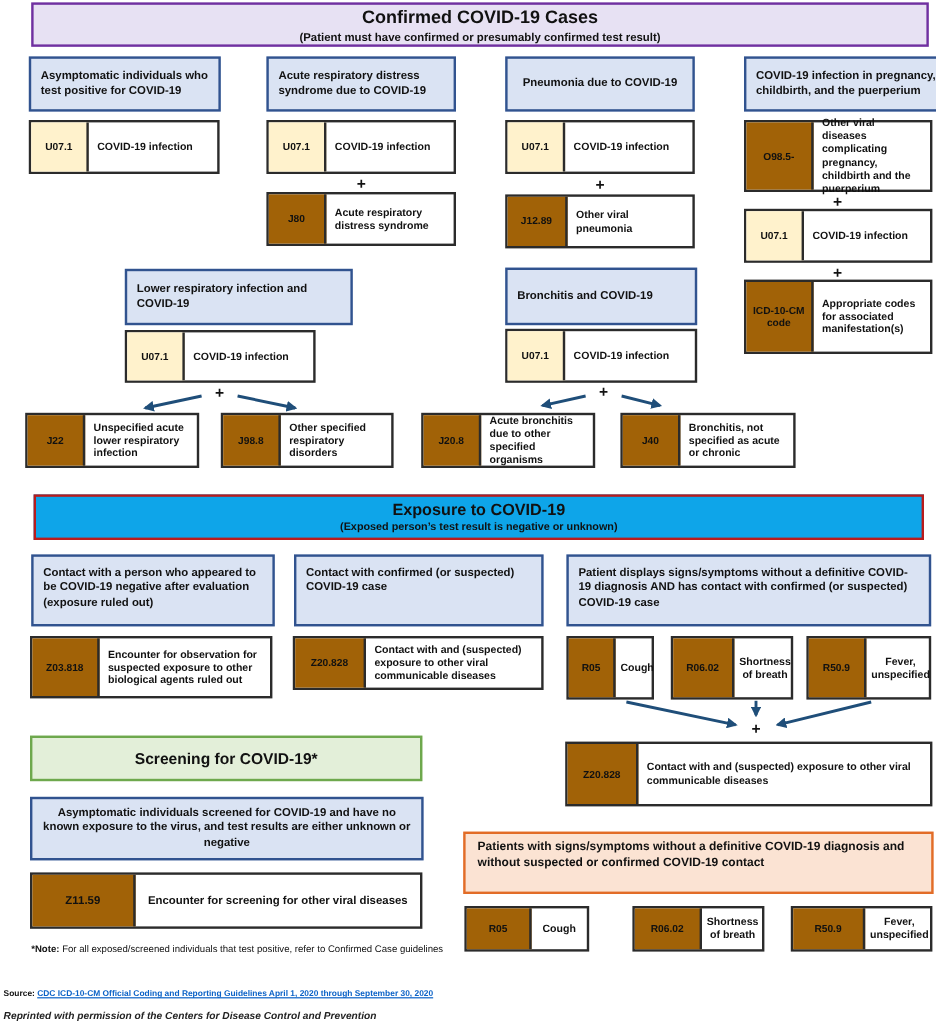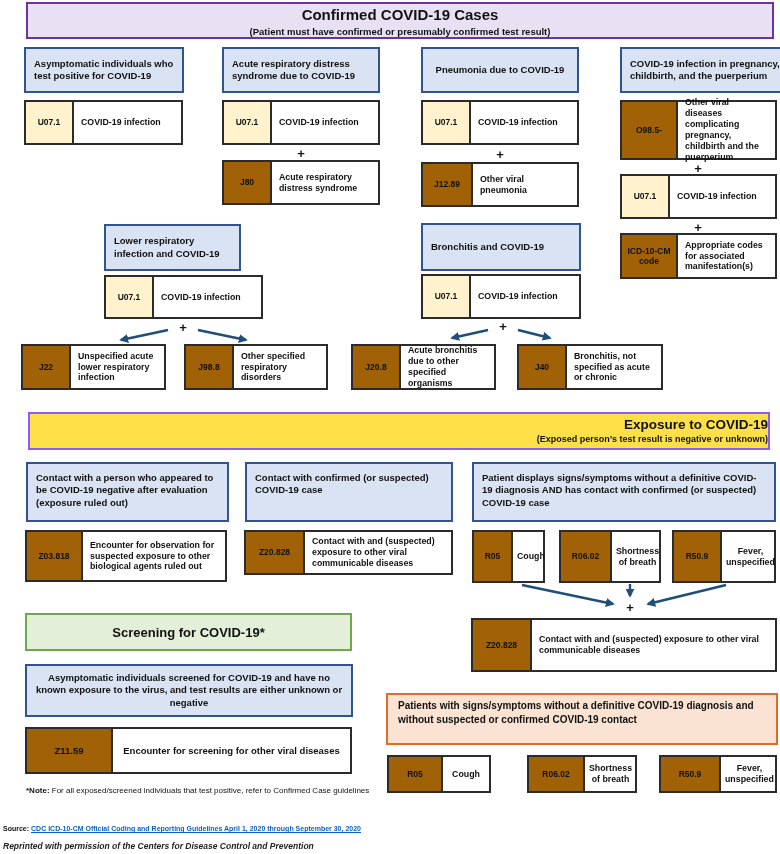--- a/index.html
+++ b/index.html
@@ -3,21 +3,21 @@
 <meta charset="utf-8">
 <style>
   html,body{margin:0;padding:0;background:#fff;}
   .canvas{position:relative;width:780px;height:854px;background:#fff;
     font-family:"Liberation Sans",sans-serif;color:#111;overflow:hidden;}
   .box{position:absolute;box-sizing:border-box;}
   
   .main-hdr{background:#E7E1F3;border:2px solid #7030A0;text-align:center;}
   .main-hdr .t1{font-size:15px;font-weight:bold;margin-top:3px;line-height:1.1;}
   .main-hdr .t2{font-size:9.5px;font-weight:bold;margin-top:2px;}
-  .exp-hdr{background:#fde047;border:2px solid #8b5cf6;text-align:right;}
+  .exp-hdr{background:#0ea5e9;border:2px solid #b91c1c;text-align:center;}
   .exp-hdr .t1{font-size:13.5px;font-weight:bold;margin-top:3px;line-height:1.15;}
   .exp-hdr .t2{font-size:9px;font-weight:bold;margin-top:1px;}
   .scr-hdr{background:#E3EFD9;border:2px solid #6EA84D;display:flex;align-items:center;justify-content:center;
     font-size:13px;font-weight:bold;}
   .org-hdr{background:#FBE3D3;border:2px solid #E26C27;display:flex;
     font-size:10px;font-weight:bold;line-height:1.4;padding:4px 10px;}
   
   .topic{background:#DAE3F3;border:2px solid #31538F;display:flex;align-items:center;
     padding:4px 8px;font-weight:bold;font-size:9.5px;line-height:1.3;}
   .topic.top-align{align-items:flex-start;padding-top:8px;}
@@ -106,26 +106,26 @@
   <div class="box codebox" style="left:620px;top:100px;width:157px;height:60px;">
     <div class="code g" style="width:48px;">O98.5-</div>
     <div class="desc">Other viral diseases complicating pregnancy, childbirth and the puerperium</div>
   </div>
   <div class="plus" style="left:698px;top:168px;">+</div>
   <div class="box codebox" style="left:620px;top:174px;width:157px;height:45px;">
     <div class="code y" style="width:40px;">U07.1</div>
     <div class="desc">COVID-19 infection</div>
   </div>
   <div class="plus" style="left:698px;top:227px;">+</div>
-  <div class="box codebox" style="left:620px;top:233px;width:157px;height:46px;">
+  <div class="box codebox" style="left:620px;top:233px;width:157px;height:62px;">
     <div class="code g" style="width:48px;">ICD-10-CM code</div>
     <div class="desc">Appropriate codes for associated manifestation(s)</div>
   </div>
 
-  <div class="box topic" style="left:104px;top:224px;width:137px;height:47px;">
+  <div class="box topic" style="left:104px;top:224px;width:190px;height:47px;">
     <span>Lower respiratory infection and COVID-19</span>
   </div>
   <div class="box codebox" style="left:104px;top:275px;width:159px;height:44px;">
     <div class="code y" style="width:40px;">U07.1</div>
     <div class="desc">COVID-19 infection</div>
   </div>
   <div class="plus" style="left:183px;top:327px;">+</div>
   <div class="box codebox" style="left:21px;top:344px;width:145px;height:46px;">
     <div class="code g" style="width:40px;">J22</div>
     <div class="desc">Unspecified acute lower respiratory infection</div>

